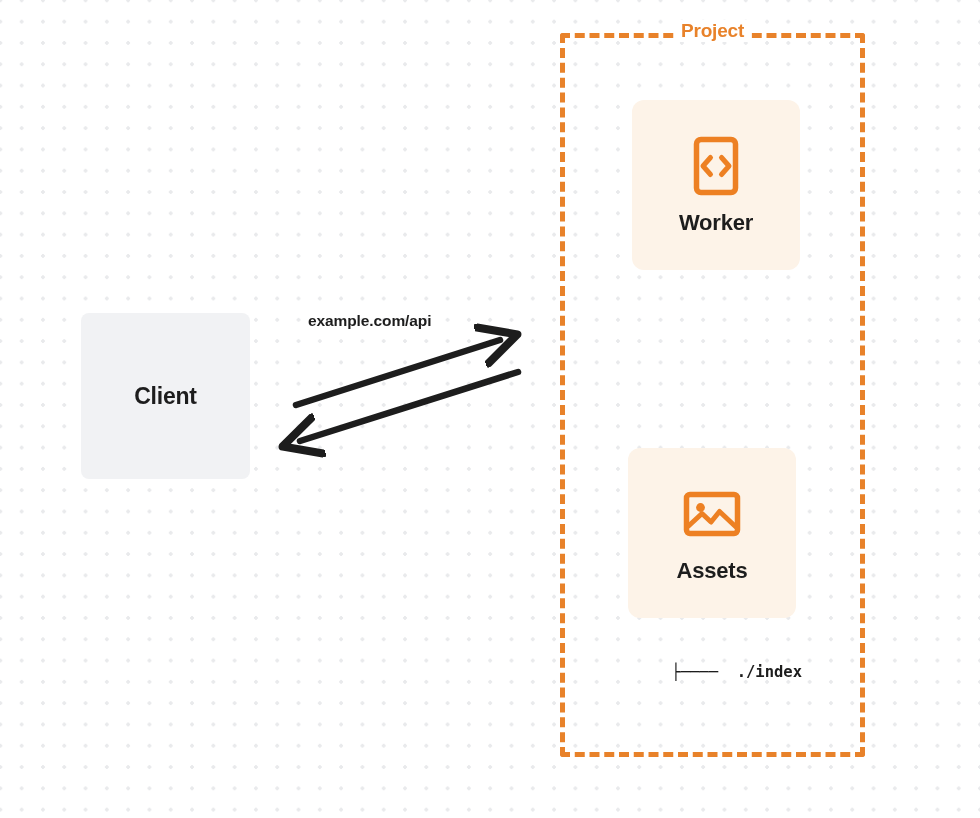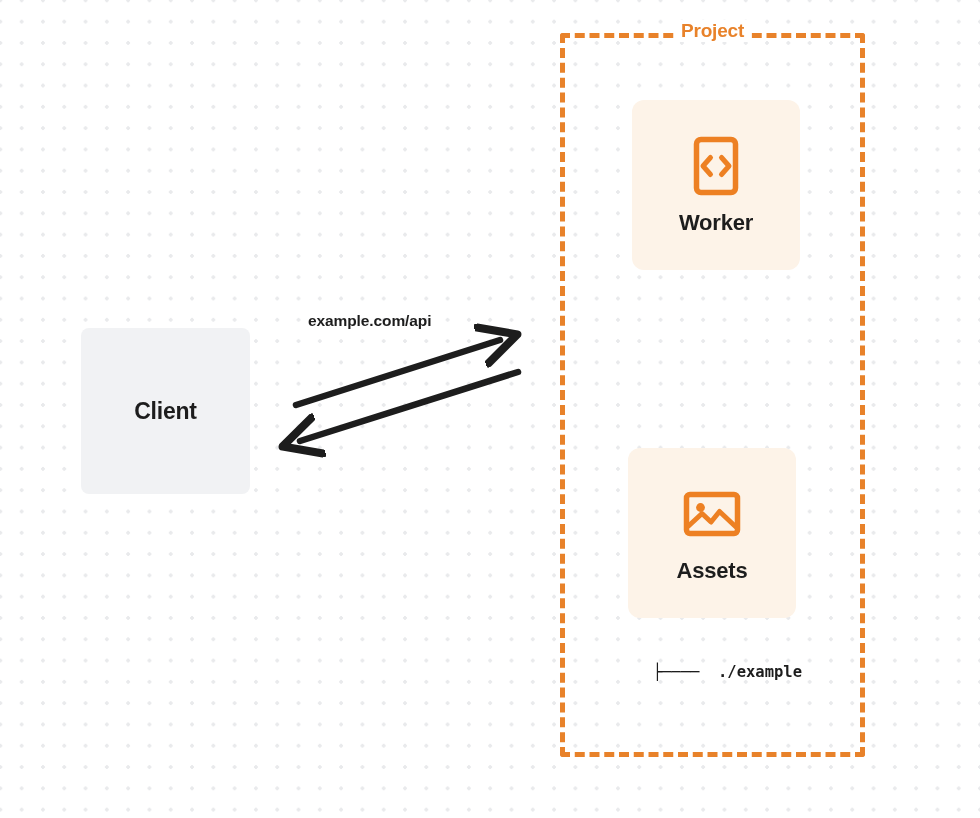--- a/index.html
+++ b/index.html
@@ -20,21 +20,21 @@
     background-color: #ffffff;
     background-image: radial-gradient(circle, #e9eaec 1.6px, transparent 1.7px);
     background-size: 21.3px 21.3px;
     background-position: 11px 11px;
   }
 
   
   .client-box {
     position: absolute;
     left: 81px;
-    top: 328px;
+    top: 313px;
     width: 169px;
     height: 166px;
     background: #f1f2f4;
     border-radius: 8px;
     display: flex;
     align-items: center;
     justify-content: center;
   }
   .client-label {
     font-size: 23px;
@@ -186,17 +186,17 @@
   <div class="node-card assets">
     <svg class="node-icon" viewBox="0 0 64 64">
       <rect x="6.5" y="12.5" width="51" height="39" rx="3.5" ry="3.5" fill="none" stroke="#ed8023" stroke-width="5.5"></rect>
       <circle cx="20.5" cy="25.5" r="4.4" fill="#ed8023"></circle>
       <path d="M8.5 44.0 L22.0 31.5 L31.0 40.0 L39.5 29.5 L56.0 45.0" fill="none" stroke="#ed8023" stroke-width="5" stroke-linecap="round" stroke-linejoin="round"></path>
     </svg>
     <span class="node-label">Assets</span>
   </div>
 
   <div class="file-tree">
-    <span class="tree-row">├────  ./example</span>
+    <span class="tree-row">├────  ./index</span>
     
   </div>
 
 </div>
 
 </body></html>

